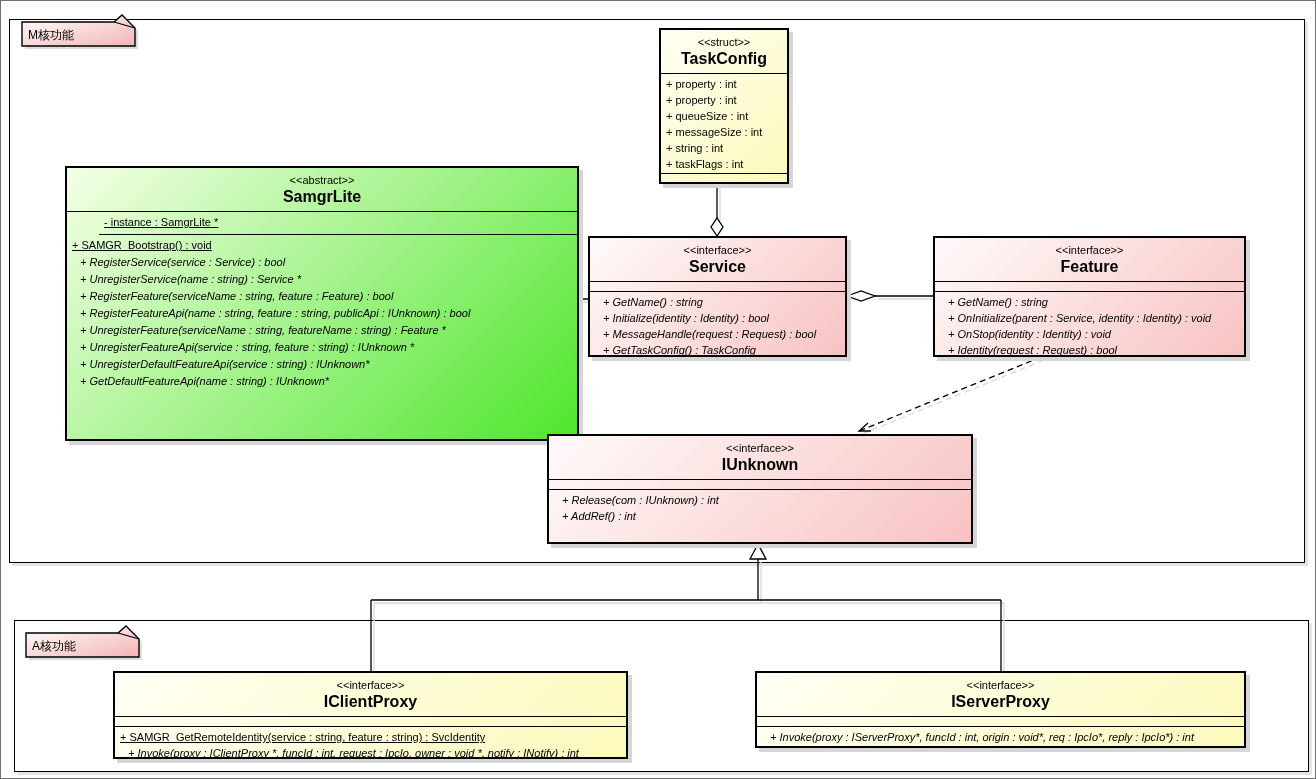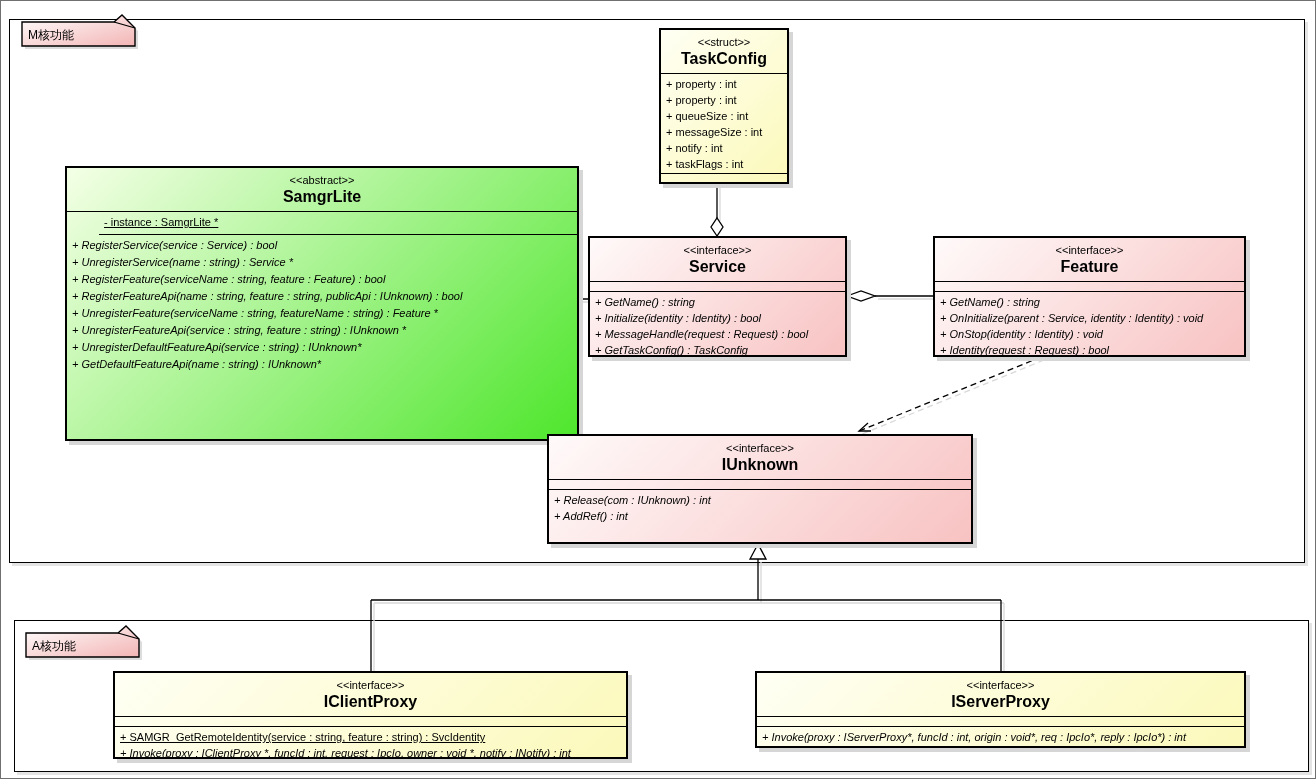--- a/index.html
+++ b/index.html
@@ -15,21 +15,21 @@
   .pink   { background:linear-gradient(135deg, var(--pink_from),   var(--pink_to)); }
   .yellow { background:linear-gradient(135deg, var(--yellow_from), var(--yellow_to)); }
 
   .hdr { border-bottom:1px solid #000; text-align:center; padding-top:6px;
          height:44px; box-sizing:border-box; flex:none; }
   .stereotype { font-size:11px; line-height:13px; }
   .cname { font-size:16px; font-weight:bold; line-height:15px; margin-top:2px; }
   .attrs { border-bottom:1px solid #000; box-sizing:border-box; flex:none; padding:2px 0; overflow:hidden; }
   .methods { flex:1; padding:2px 0; overflow:hidden; }
   .member { font-size:11px; line-height:16px; padding:0 5px; white-space:nowrap; }
-  .member.abstract { font-style:italic; }
+  .member.abstract { font-style:italic;margin-left:8px; }
   .member.static { text-decoration:underline; }
   .lh17 .member { line-height:17px; }
 
   svg.connectors { position:absolute; left:0; top:0; pointer-events:none; }
   .stopA { stop-color:var(--note_from); }
   .stopB { stop-color:var(--note_to); }
   .note { position:absolute; }
   .note text { font-size:12px; }
 </style>
 </head>
@@ -69,35 +69,36 @@
   <div class="uml-class yellow" style="left:658px; top:27px; width:130px; height:156px;">
     <div class="hdr">
       <div class="stereotype">&lt;&lt;struct&gt;&gt;</div>
       <div class="cname">TaskConfig</div>
     </div>
     <div class="attrs" style="height:100px;">
         <div class="member ">+ property : int</div>
         <div class="member ">+ property : int</div>
         <div class="member ">+ queueSize : int</div>
         <div class="member ">+ messageSize : int</div>
-        <div class="member ">+ notify : int</div>
+        <div class="member ">+ string : int</div>
         <div class="member ">+ taskFlags : int</div>
       </div>
     <div class="methods"></div>
   </div>
 
   <div class="uml-class green" style="left:64px; top:165px; width:514px; height:275px;">
     <div class="hdr">
       <div class="stereotype">&lt;&lt;abstract&gt;&gt;</div>
       <div class="cname">SamgrLite</div>
     </div>
     <div class="attrs" style="height:23px;margin-left:32px;">
         <div class="member static">- instance : SamgrLite *</div>
       </div>
     <div class="methods lh17">
+        <div class="member static">+ SAMGR_Bootstrap() : void</div>
         <div class="member abstract">+ RegisterService(service : Service) : bool</div>
         <div class="member abstract">+ UnregisterService(name : string) : Service *</div>
         <div class="member abstract">+ RegisterFeature(serviceName : string, feature : Feature) : bool</div>
         <div class="member abstract">+ RegisterFeatureApi(name : string, feature : string, publicApi : IUnknown) : bool</div>
         <div class="member abstract">+ UnregisterFeature(serviceName : string, featureName : string) : Feature *</div>
         <div class="member abstract">+ UnregisterFeatureApi(service : string, feature : string) : IUnknown *</div>
         <div class="member abstract">+ UnregisterDefaultFeatureApi(service : string) : IUnknown*</div>
         <div class="member abstract">+ GetDefaultFeatureApi(name : string) : IUnknown*</div>
       </div>
   </div>

